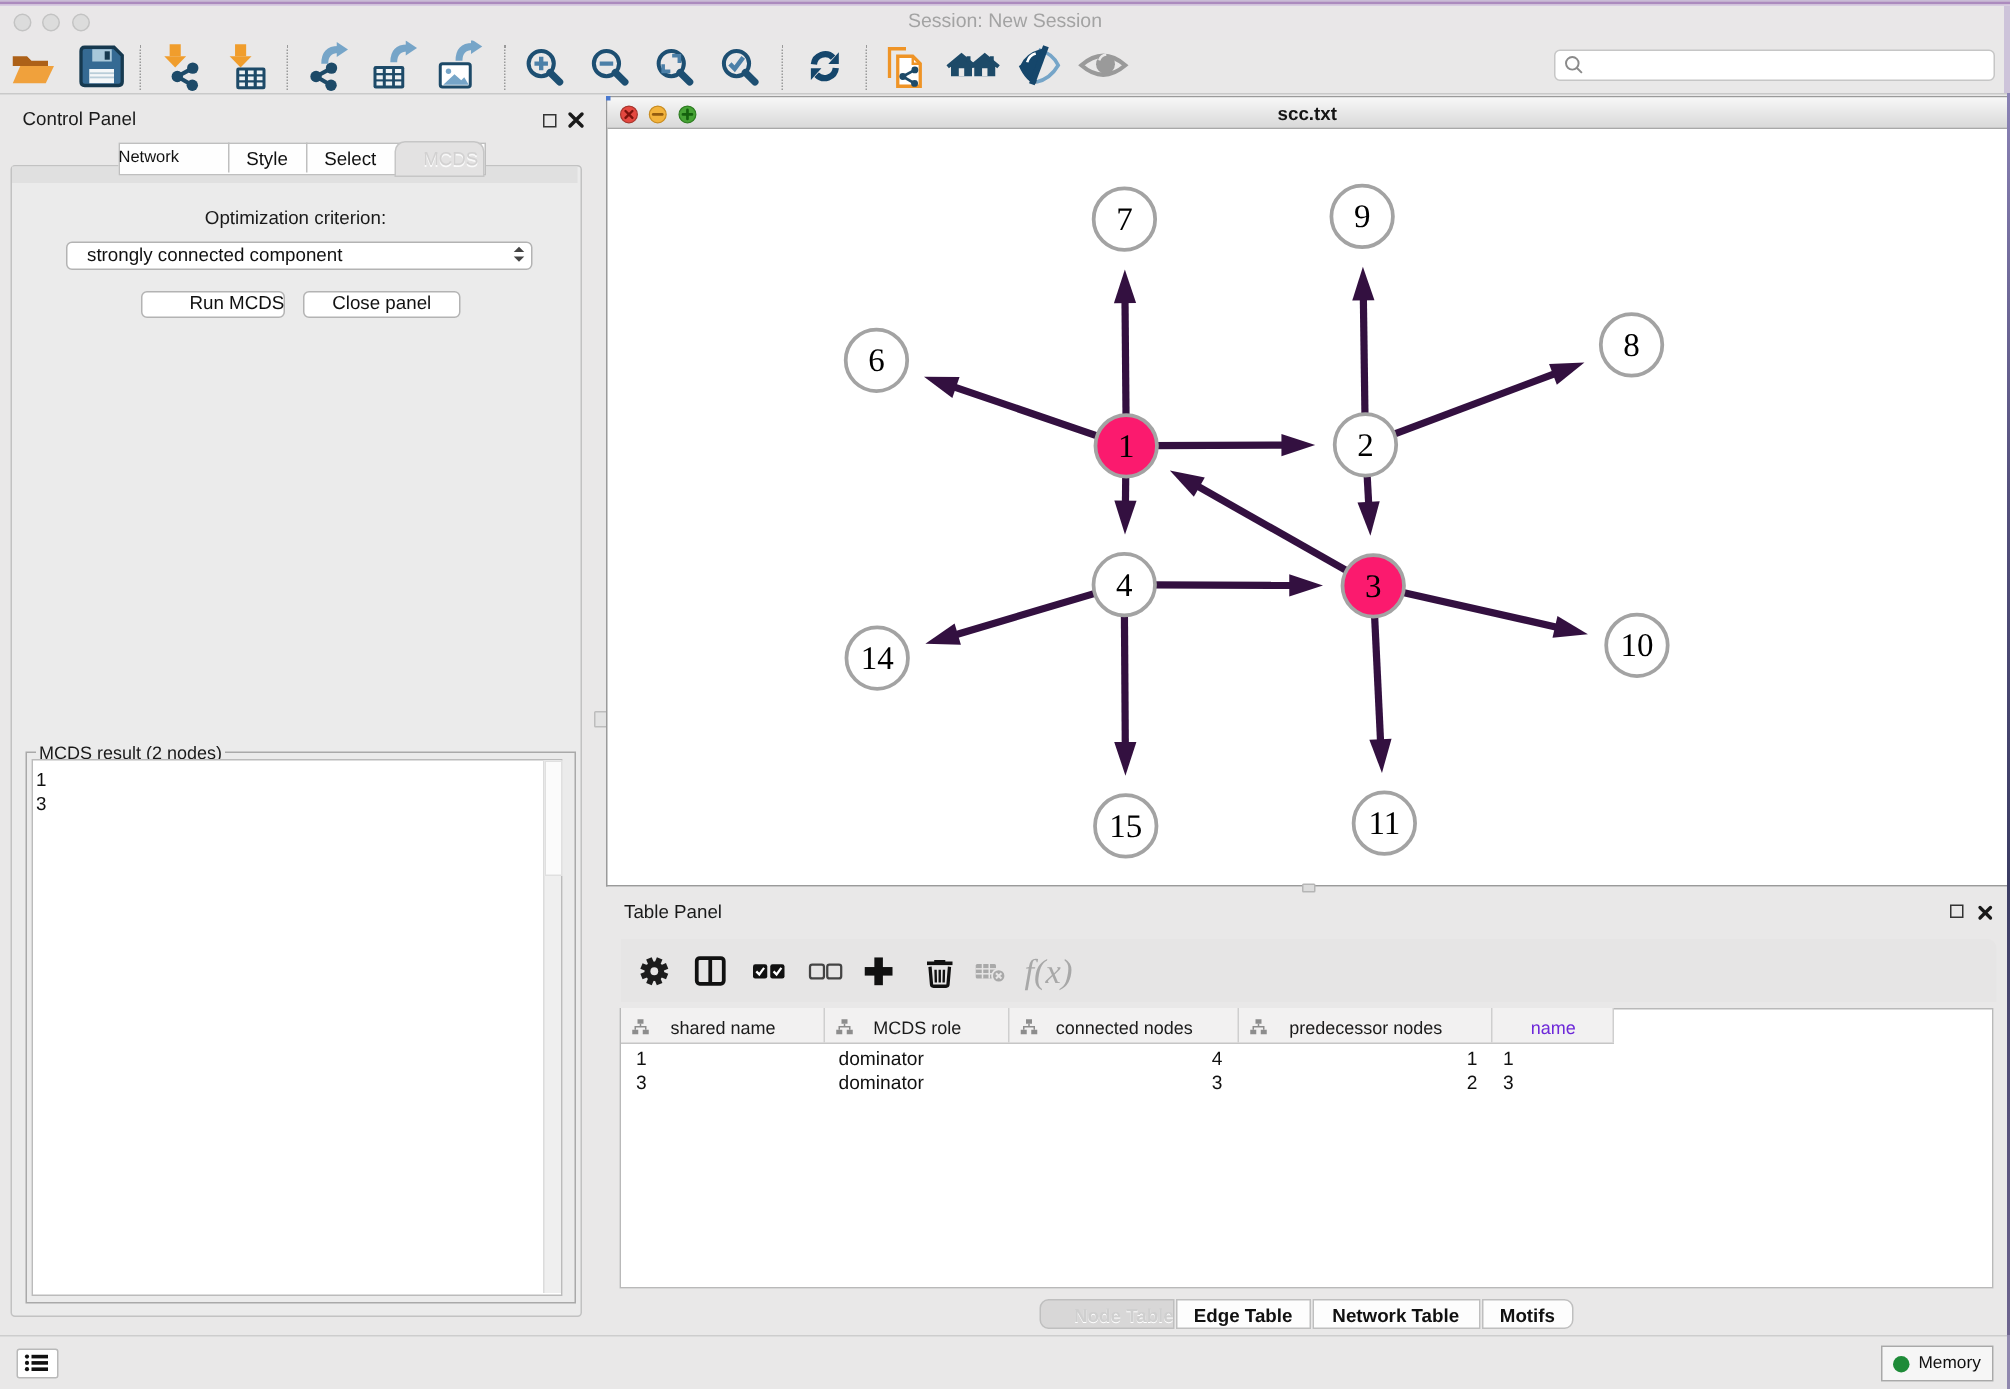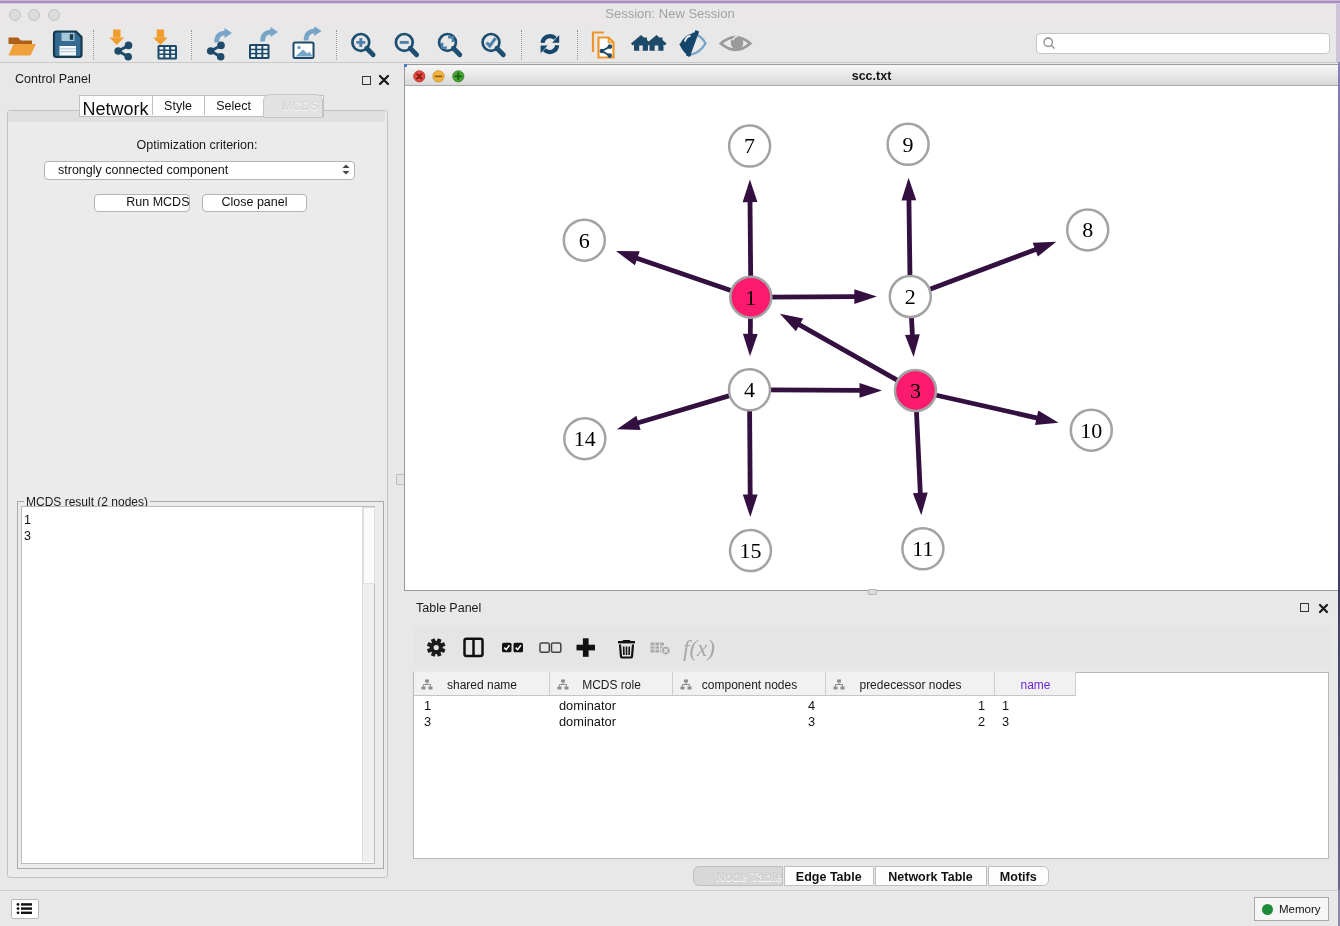--- a/index.html
+++ b/index.html
@@ -134,21 +134,21 @@
  <path d="M2 2 L10 10 M10 2 L2 10" stroke="#1a1a1a" stroke-width="2.3" stroke-linecap="round"></path>
 </svg>
 
 <div class="abs" style="left:7px;top:110px;width:379px;height:766px;background:#ebebeb;border:1px solid #c2c2c2;border-radius:3px;"></div>
 <div class="abs" style="left:8px;top:111px;width:377px;height:11px;background:#e0e0e0;"></div>
 
 <div class="abs" style="left:79px;top:95px;width:243px;height:20px;background:#fefefe;border:1px solid #bfbfbf;"></div>
 <div class="abs" style="left:151.5px;top:95px;width:1px;height:20px;background:#bfbfbf;"></div>
 <div class="abs" style="left:204px;top:95px;width:1px;height:20px;background:#bfbfbf;"></div>
 <div class="abs" style="left:263px;top:93.5px;width:58px;height:22px;background:#e3e2e2;border:1px solid #c6c6c6;border-radius:7px 7px 0 0;"></div>
-<div class="tx" style="left:79px;top:99px;width:73px;text-align:center;font-size:18px;color:#111;">Network</div>
+<div class="tx" style="left:79px;top:99px;width:73px;font-size:11px;color:#111;">Network</div>
 <div class="tx" style="left:152px;top:99px;width:52px;text-align:center;font-size:12.5px;color:#111;">Style</div>
 <div class="tx" style="left:204px;top:99px;width:59px;text-align:center;font-size:12.5px;color:#111;">Select</div>
 <div class="tx" style="left:263px;top:99px;width:75px;text-align:center;font-size:12.5px;color:#d2d1d1;text-shadow:0 1px 0 #fafafa;">MCDS</div>
 
 <div class="tx" style="left:7px;top:138px;width:380px;text-align:center;font-size:12.5px;color:#1a1a1a;">Optimization criterion:</div>
 <div class="abs" style="left:44px;top:161px;width:309px;height:17px;background:#fff;border:1px solid #b3b3b3;border-radius:4px;"></div>
 <div class="tx" style="left:58px;top:163px;font-size:12.5px;color:#111;">strongly connected component</div>
 <svg class="abs" style="left:340px;top:163px;" width="12" height="13" viewBox="0 0 12 13">
   <path d="M2.5 5 L6 1.5 L9.5 5 Z" fill="#444"></path>
   <path d="M2.5 8 L6 11.5 L9.5 8 Z" fill="#444"></path>
@@ -289,21 +289,21 @@
 </svg>
 <div class="abs" style="left:672px;top:672px;width:1px;height:23px;background:#cfcfcf;"></div>
 <div class="tx" style="left:550px;top:678px;width:123px;text-align:center;font-size:12px;color:#1b1b1b;">MCDS role</div>
 <svg class="abs" style="left:557px;top:678.5px;" width="12" height="11" viewBox="0 0 12 11">
 <rect x="4" y="0.5" width="4" height="3" fill="#8d8d8d"></rect>
 <path d="M6 3.5 L6 5.5 M2.5 7.5 L2.5 5.5 L9.5 5.5 L9.5 7.5" stroke="#8d8d8d" fill="none" stroke-width="1"></path>
 <rect x="0.5" y="7.5" width="4" height="3" fill="#8d8d8d"></rect>
 <rect x="7.5" y="7.5" width="4" height="3" fill="#8d8d8d"></rect>
 </svg>
 <div class="abs" style="left:825px;top:672px;width:1px;height:23px;background:#cfcfcf;"></div>
-<div class="tx" style="left:673px;top:678px;width:153px;text-align:center;font-size:12px;color:#1b1b1b;">component nodes</div>
+<div class="tx" style="left:673px;top:678px;width:153px;text-align:center;font-size:12px;color:#1b1b1b;">connected nodes</div>
 <svg class="abs" style="left:680px;top:678.5px;" width="12" height="11" viewBox="0 0 12 11">
 <rect x="4" y="0.5" width="4" height="3" fill="#8d8d8d"></rect>
 <path d="M6 3.5 L6 5.5 M2.5 7.5 L2.5 5.5 L9.5 5.5 L9.5 7.5" stroke="#8d8d8d" fill="none" stroke-width="1"></path>
 <rect x="0.5" y="7.5" width="4" height="3" fill="#8d8d8d"></rect>
 <rect x="7.5" y="7.5" width="4" height="3" fill="#8d8d8d"></rect>
 </svg>
 <div class="abs" style="left:994px;top:672px;width:1px;height:23px;background:#cfcfcf;"></div>
 <div class="tx" style="left:826px;top:678px;width:169px;text-align:center;font-size:12px;color:#1b1b1b;">predecessor nodes</div>
 <svg class="abs" style="left:833px;top:678.5px;" width="12" height="11" viewBox="0 0 12 11">
 <rect x="4" y="0.5" width="4" height="3" fill="#8d8d8d"></rect>

